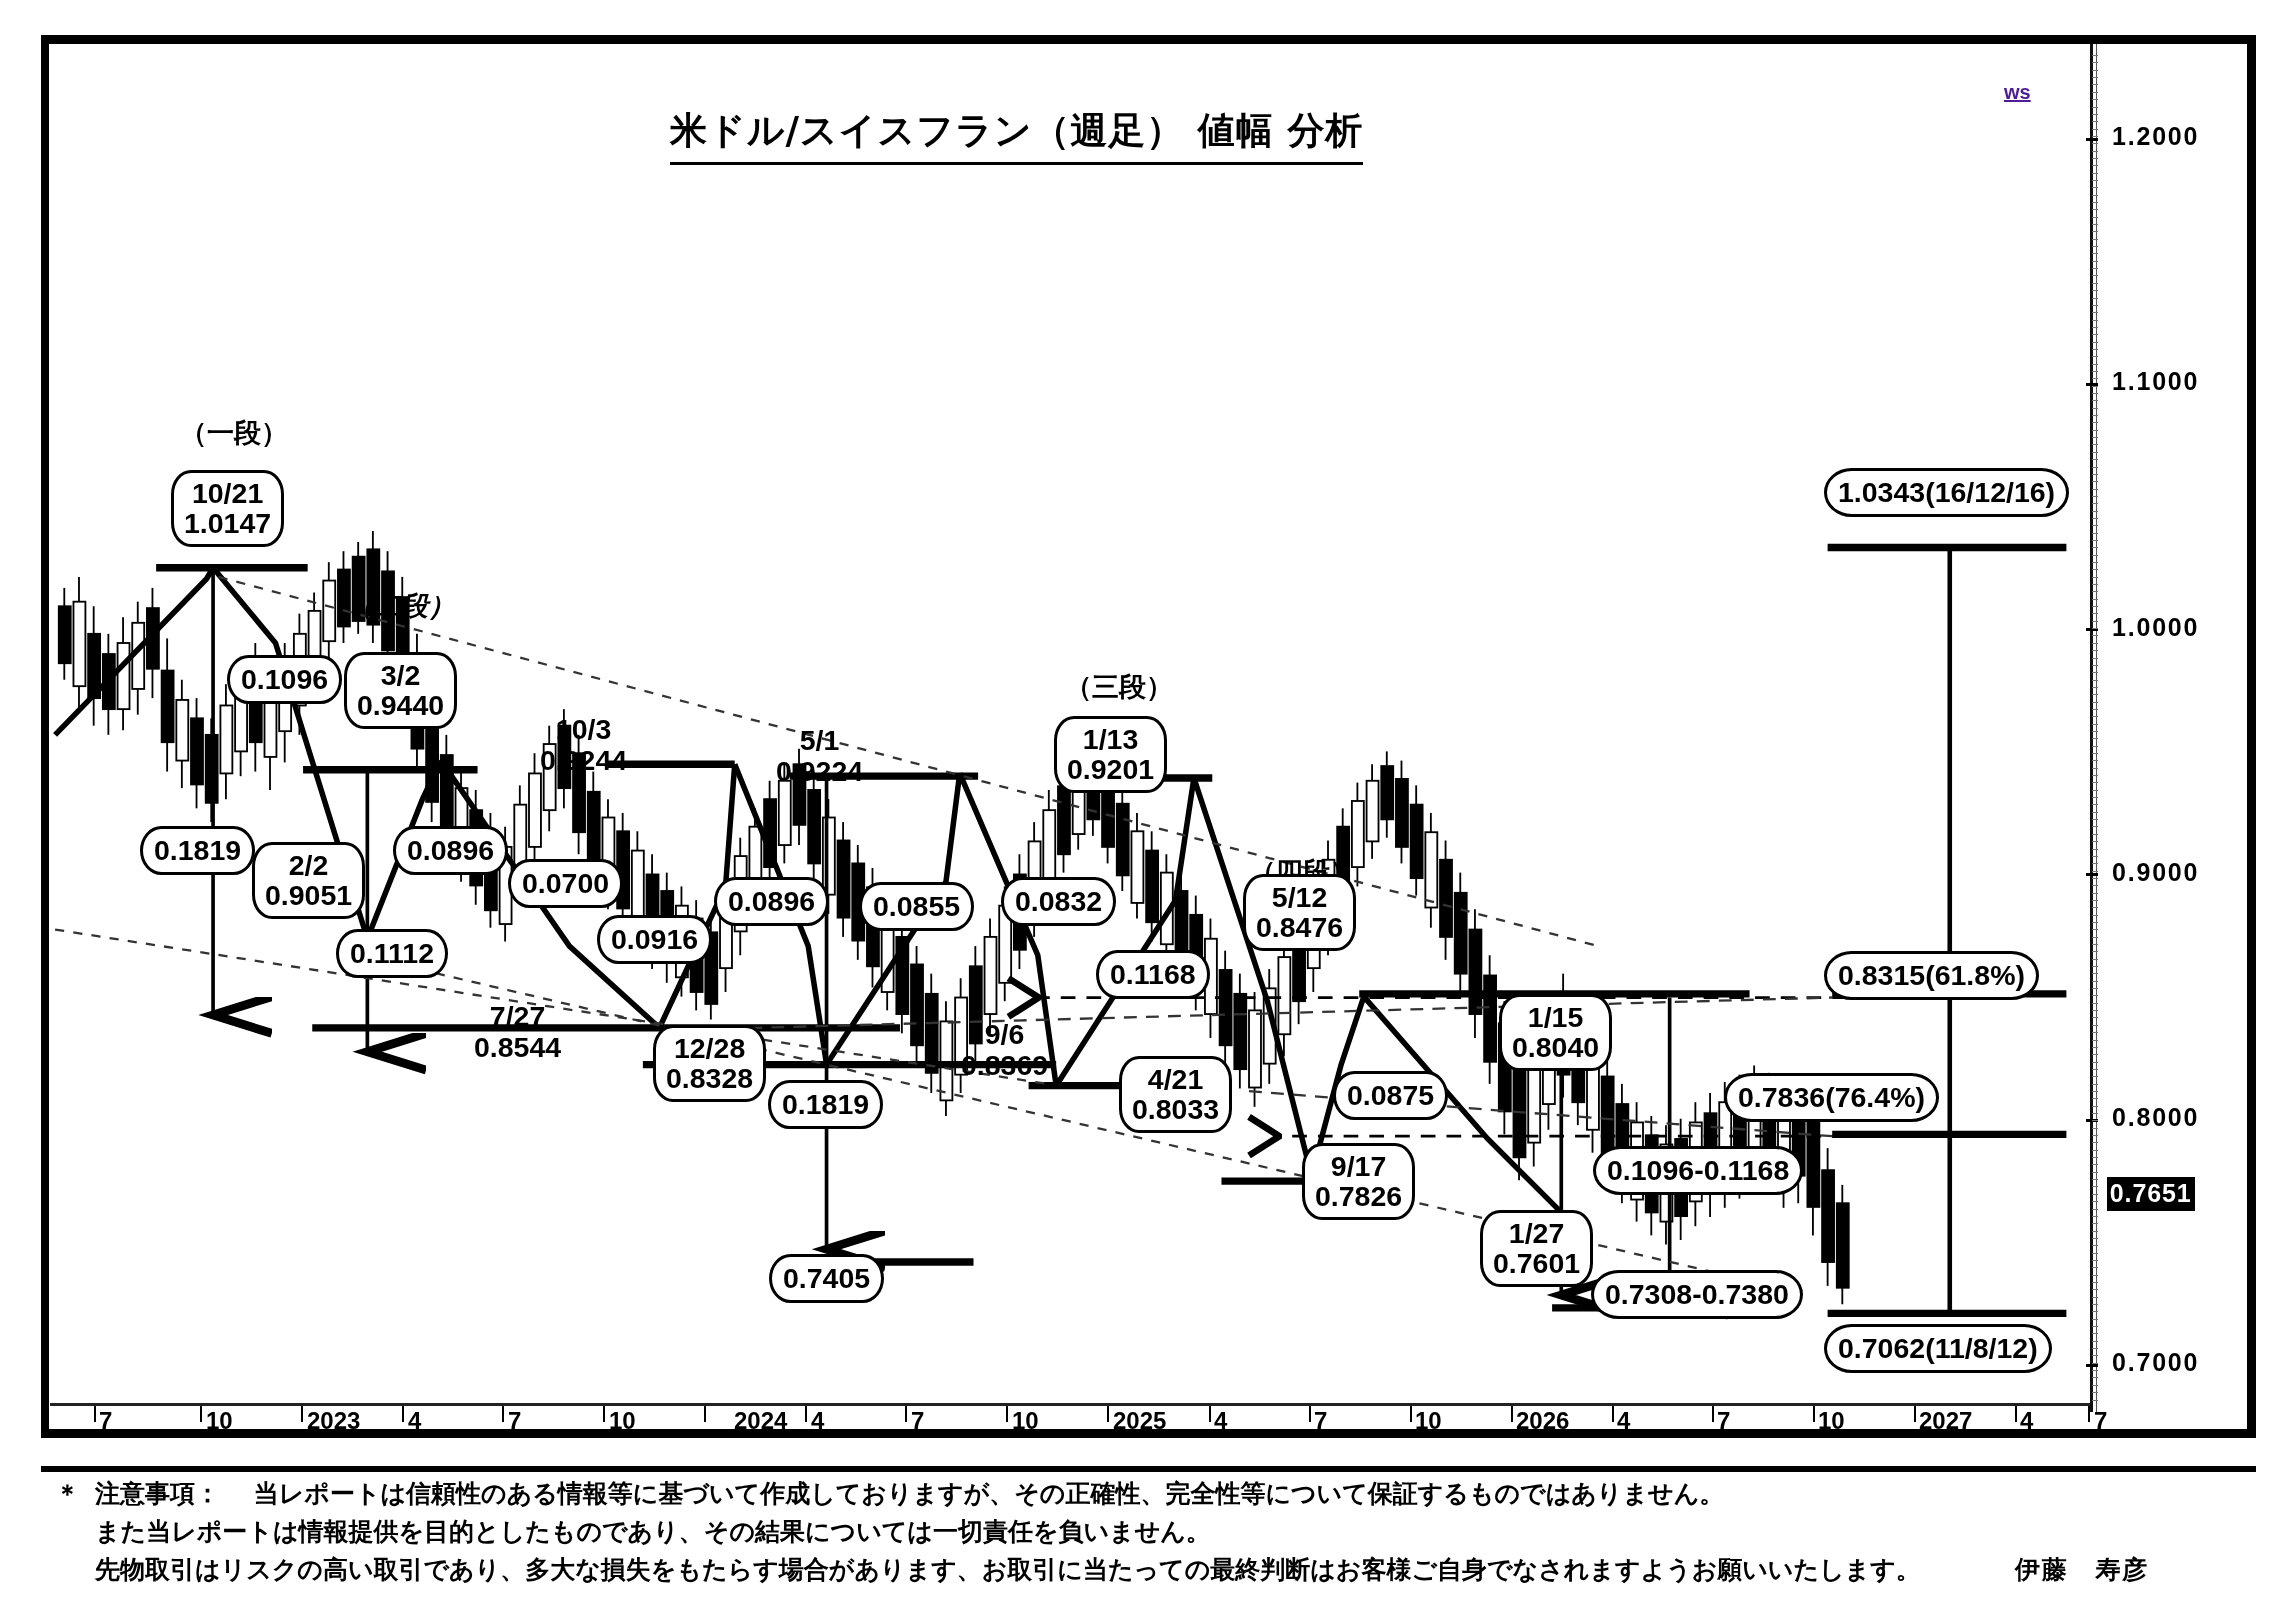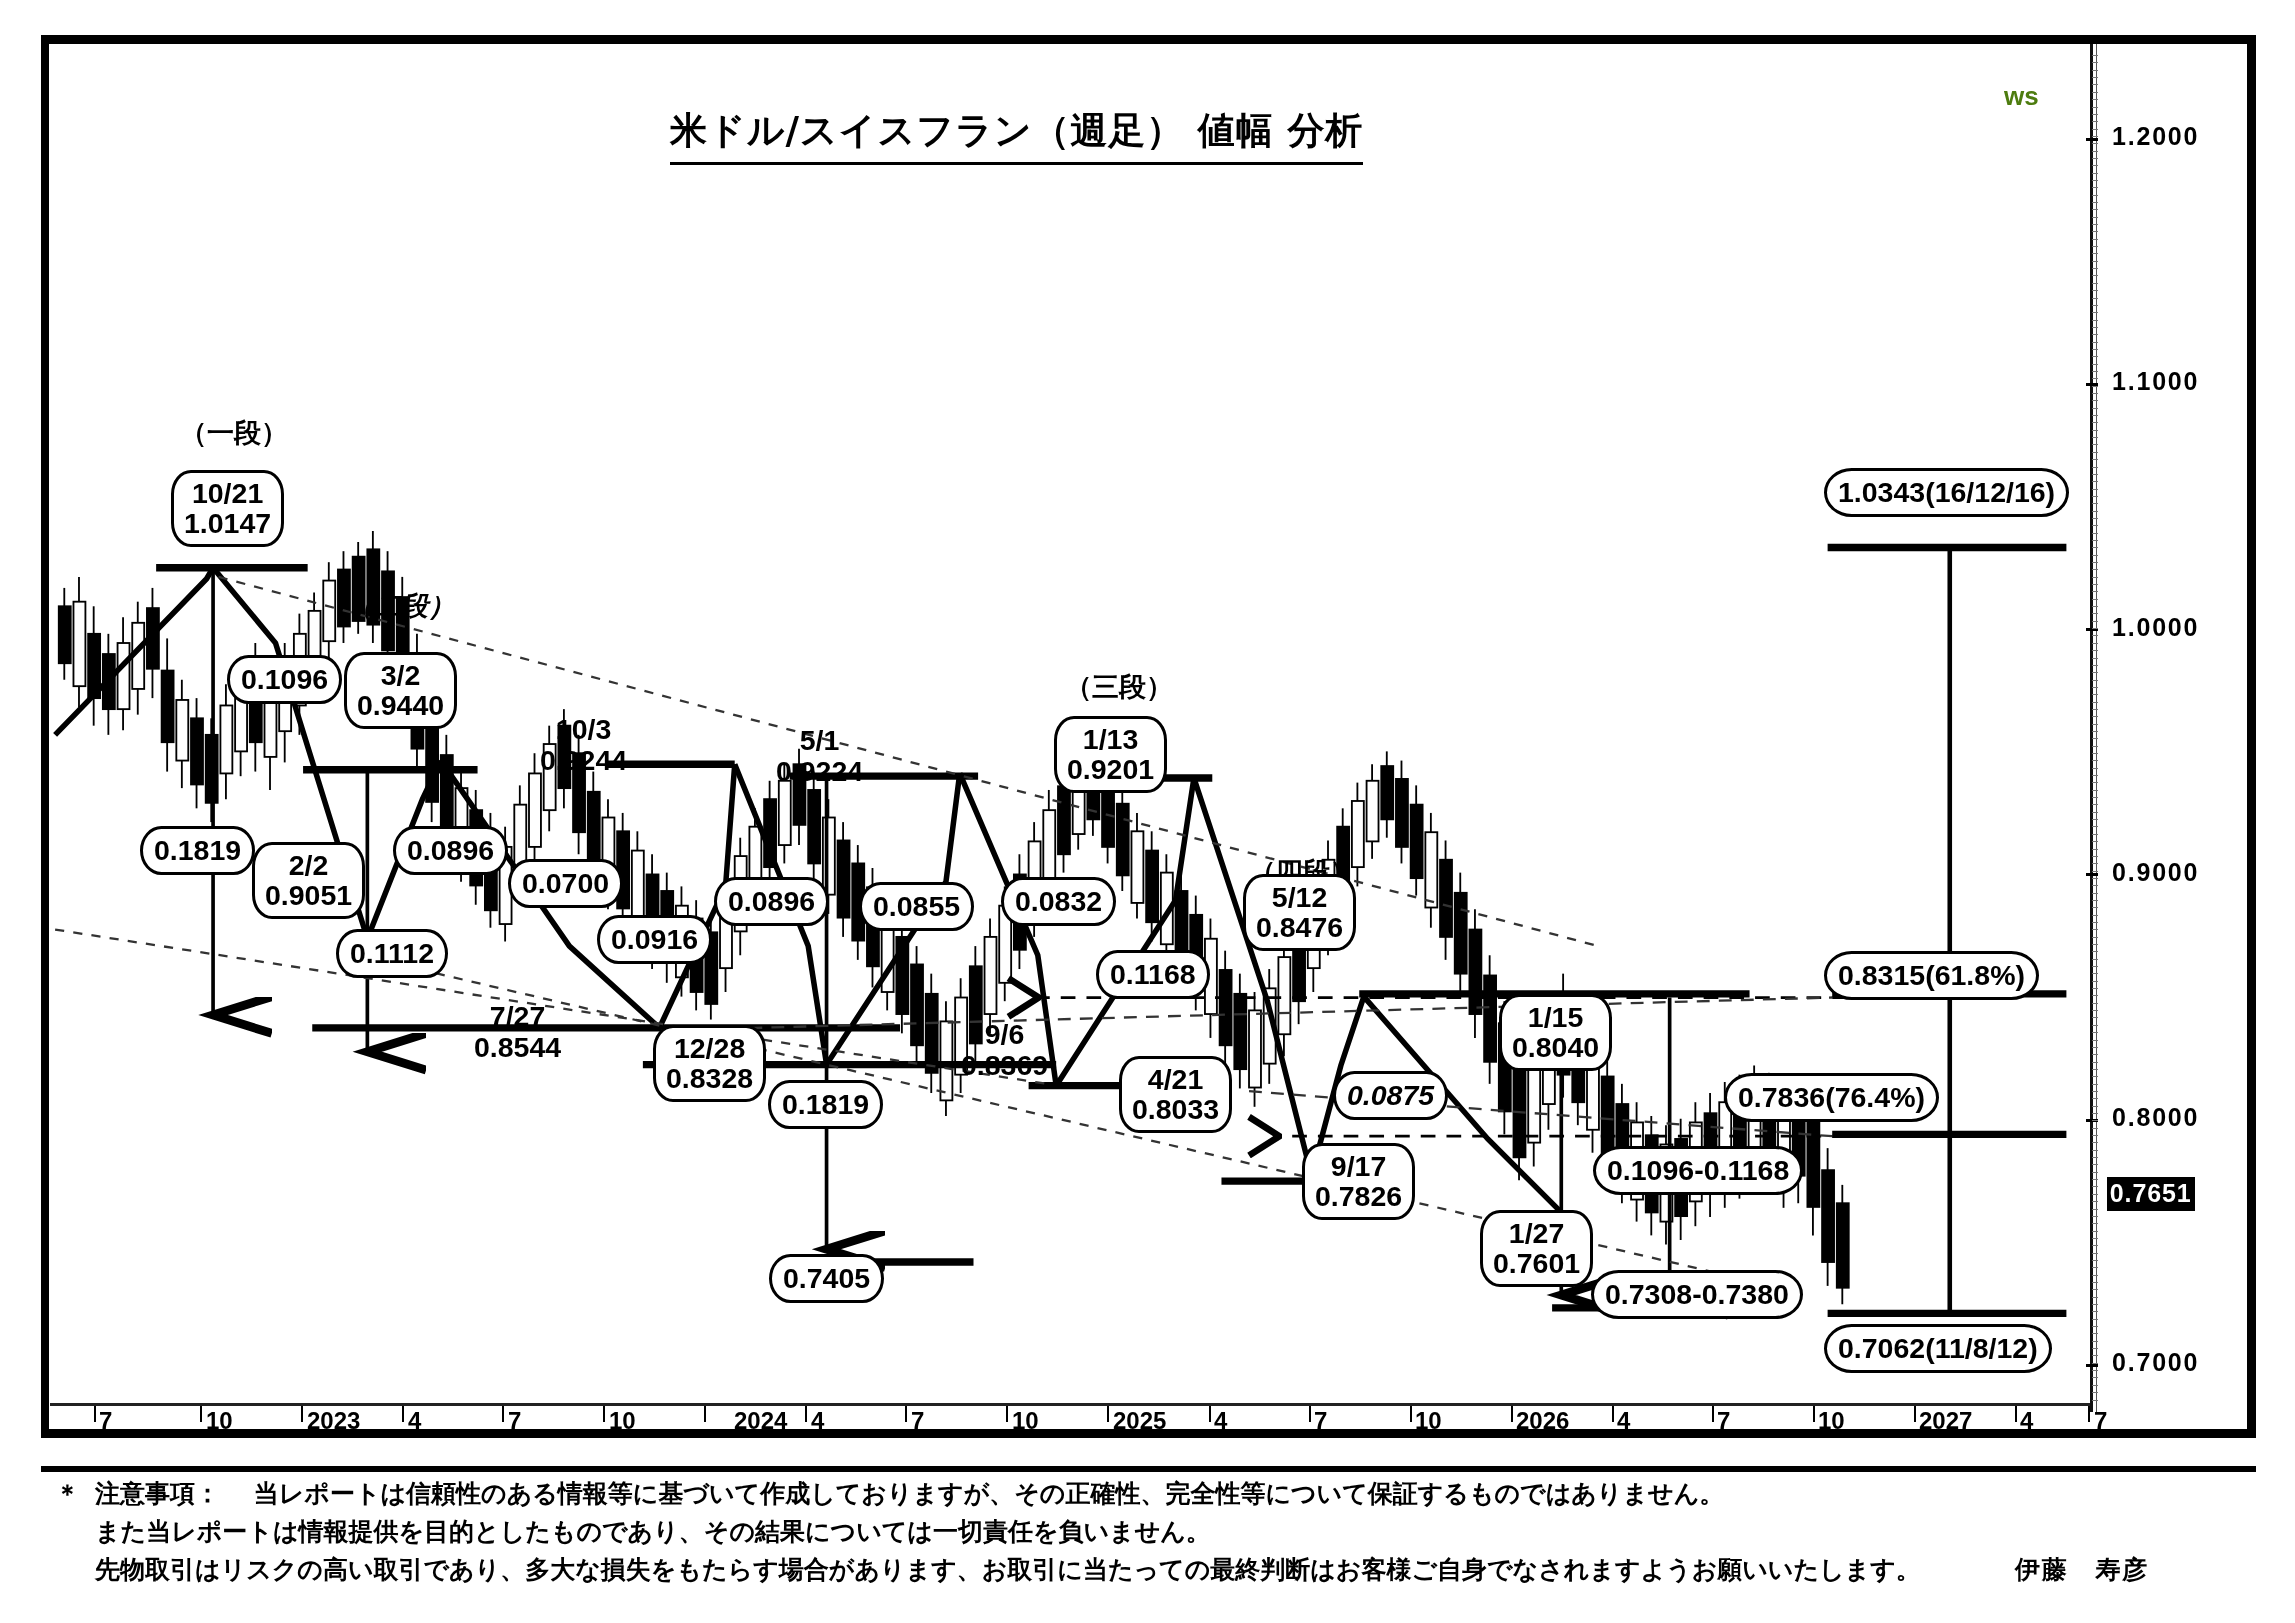--- a/index.html
+++ b/index.html
@@ -29,21 +29,21 @@
   
   .xaxis-line{position:absolute;left:50px;top:1403px;width:2040px;height:2.8px;background:#222;}
   .xtick{position:absolute;top:1406px;width:1.8px;height:15.6px;background:#000;}
   .xlabel{position:absolute;top:1407px;font-size:24px;font-weight:700;color:#000;
           white-space:nowrap;letter-spacing:0px;}
 
   
   #title{position:absolute;left:670px;top:106px;font-size:37px;font-weight:700;
          color:#000;letter-spacing:0.9px;border-bottom:3.7px solid #000;padding-bottom:5.5px;
          font-family:"DejaVu Sans",sans-serif;white-space:nowrap;}
-  #wsmark{position:absolute;left:2004px;top:81px;font-size:26px;font-weight:700;color:#4d7c0f;}
+  #wsmark{position:absolute;left:2004px;top:81px;font-size:20px;font-weight:700;color:#4c1d95;text-decoration:underline;}
 
   
   #candles{position:absolute;left:0;top:0;}
 
   
   .bub{position:absolute;border:3.7px solid #000;border-radius:24px/27.5px;background:#fff;
        font-size:28.5px;font-weight:700;line-height:1.06;color:#000;text-align:center;
        padding:5.5px 11px 7.3px 11px;white-space:nowrap;font-family:"Liberation Sans",sans-serif;}
   .bub.two{border-radius:20px/24px;padding:4.6px 10px 6.4px 10px;}
   .bub.wide{border-radius:35px/31px;}
@@ -509,21 +509,21 @@
   <div class="bub two" style="left:1119px;top:1056px;">
     <div>4/21</div>
     <div>0.8033</div>
   </div>
 
   <div class="bub two" style="left:1243px;top:874px;">
     <div>5/12</div>
     <div>0.8476</div>
   </div>
 
-  <div class="bub" style="left:1333px;top:1071px;font-style:italic;">0.0875</div>
+  <div class="bub" style="left:1333px;top:1071px;">0.0875</div>
 
   <div class="bub two" style="left:1302px;top:1143px;">
     <div>9/17</div>
     <div>0.7826</div>
   </div>
 
   <div class="bub two" style="left:1499px;top:994px;">
     <div>1/15</div>
     <div>0.8040</div>
   </div>

